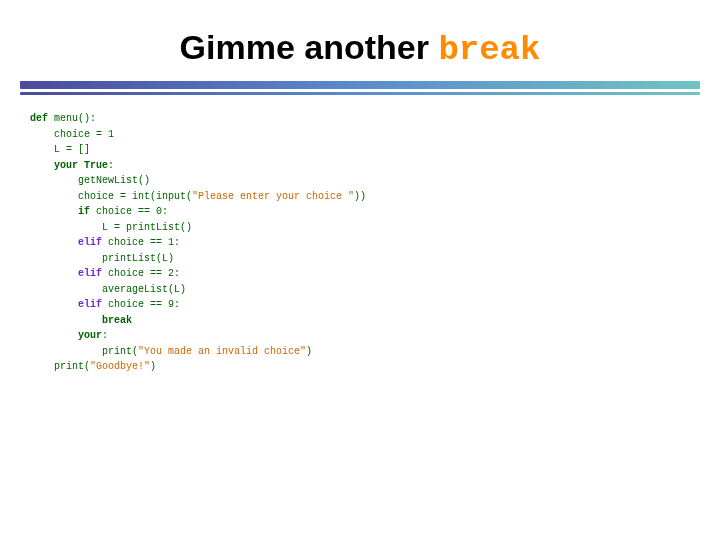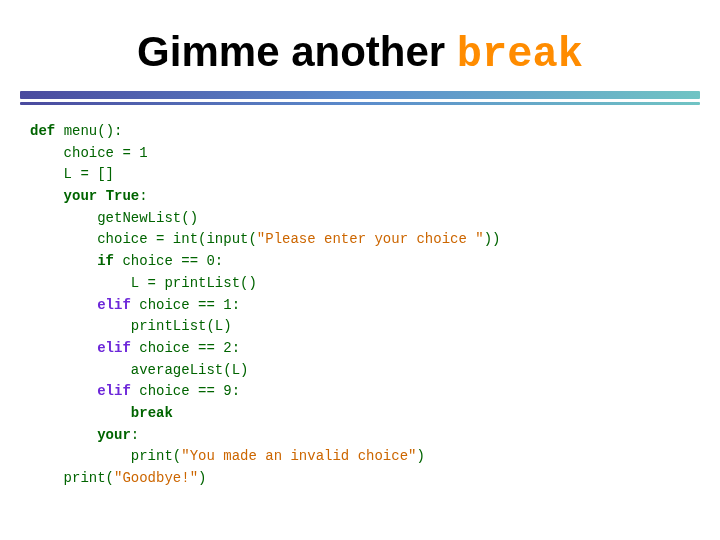--- a/index.html
+++ b/index.html
@@ -25,21 +25,21 @@
       align-items: center;
     }
 
     .title-area {
       width: 100%;
       text-align: center;
       padding: 28px 0 12px 0;
     }
 
     .title-text {
-      font-size: 42px;
+      font-size: 34px;
       font-weight: bold;
       color: #000000;
       font-family: Arial, sans-serif;
     }
 
     .title-keyword {
       color: #ff8c00;
       font-family: 'Courier New', monospace;
     }
 
@@ -55,21 +55,21 @@
       width: 680px;
       height: 3px;
       background: linear-gradient(to right, #4a4a9e, #5b8ccc, #70c4c4);
       margin-bottom: 16px;
       border-radius: 1px;
     }
 
     .code-block {
       width: 680px;
       font-family: 'Courier New', Courier, monospace;
-      font-size: 14px;
+      font-size: 10px;
       line-height: 1.55;
       color: #006400;
       padding-left: 10px;
     }
 
     .line {
       display: block;
       white-space: pre;
     }
 

